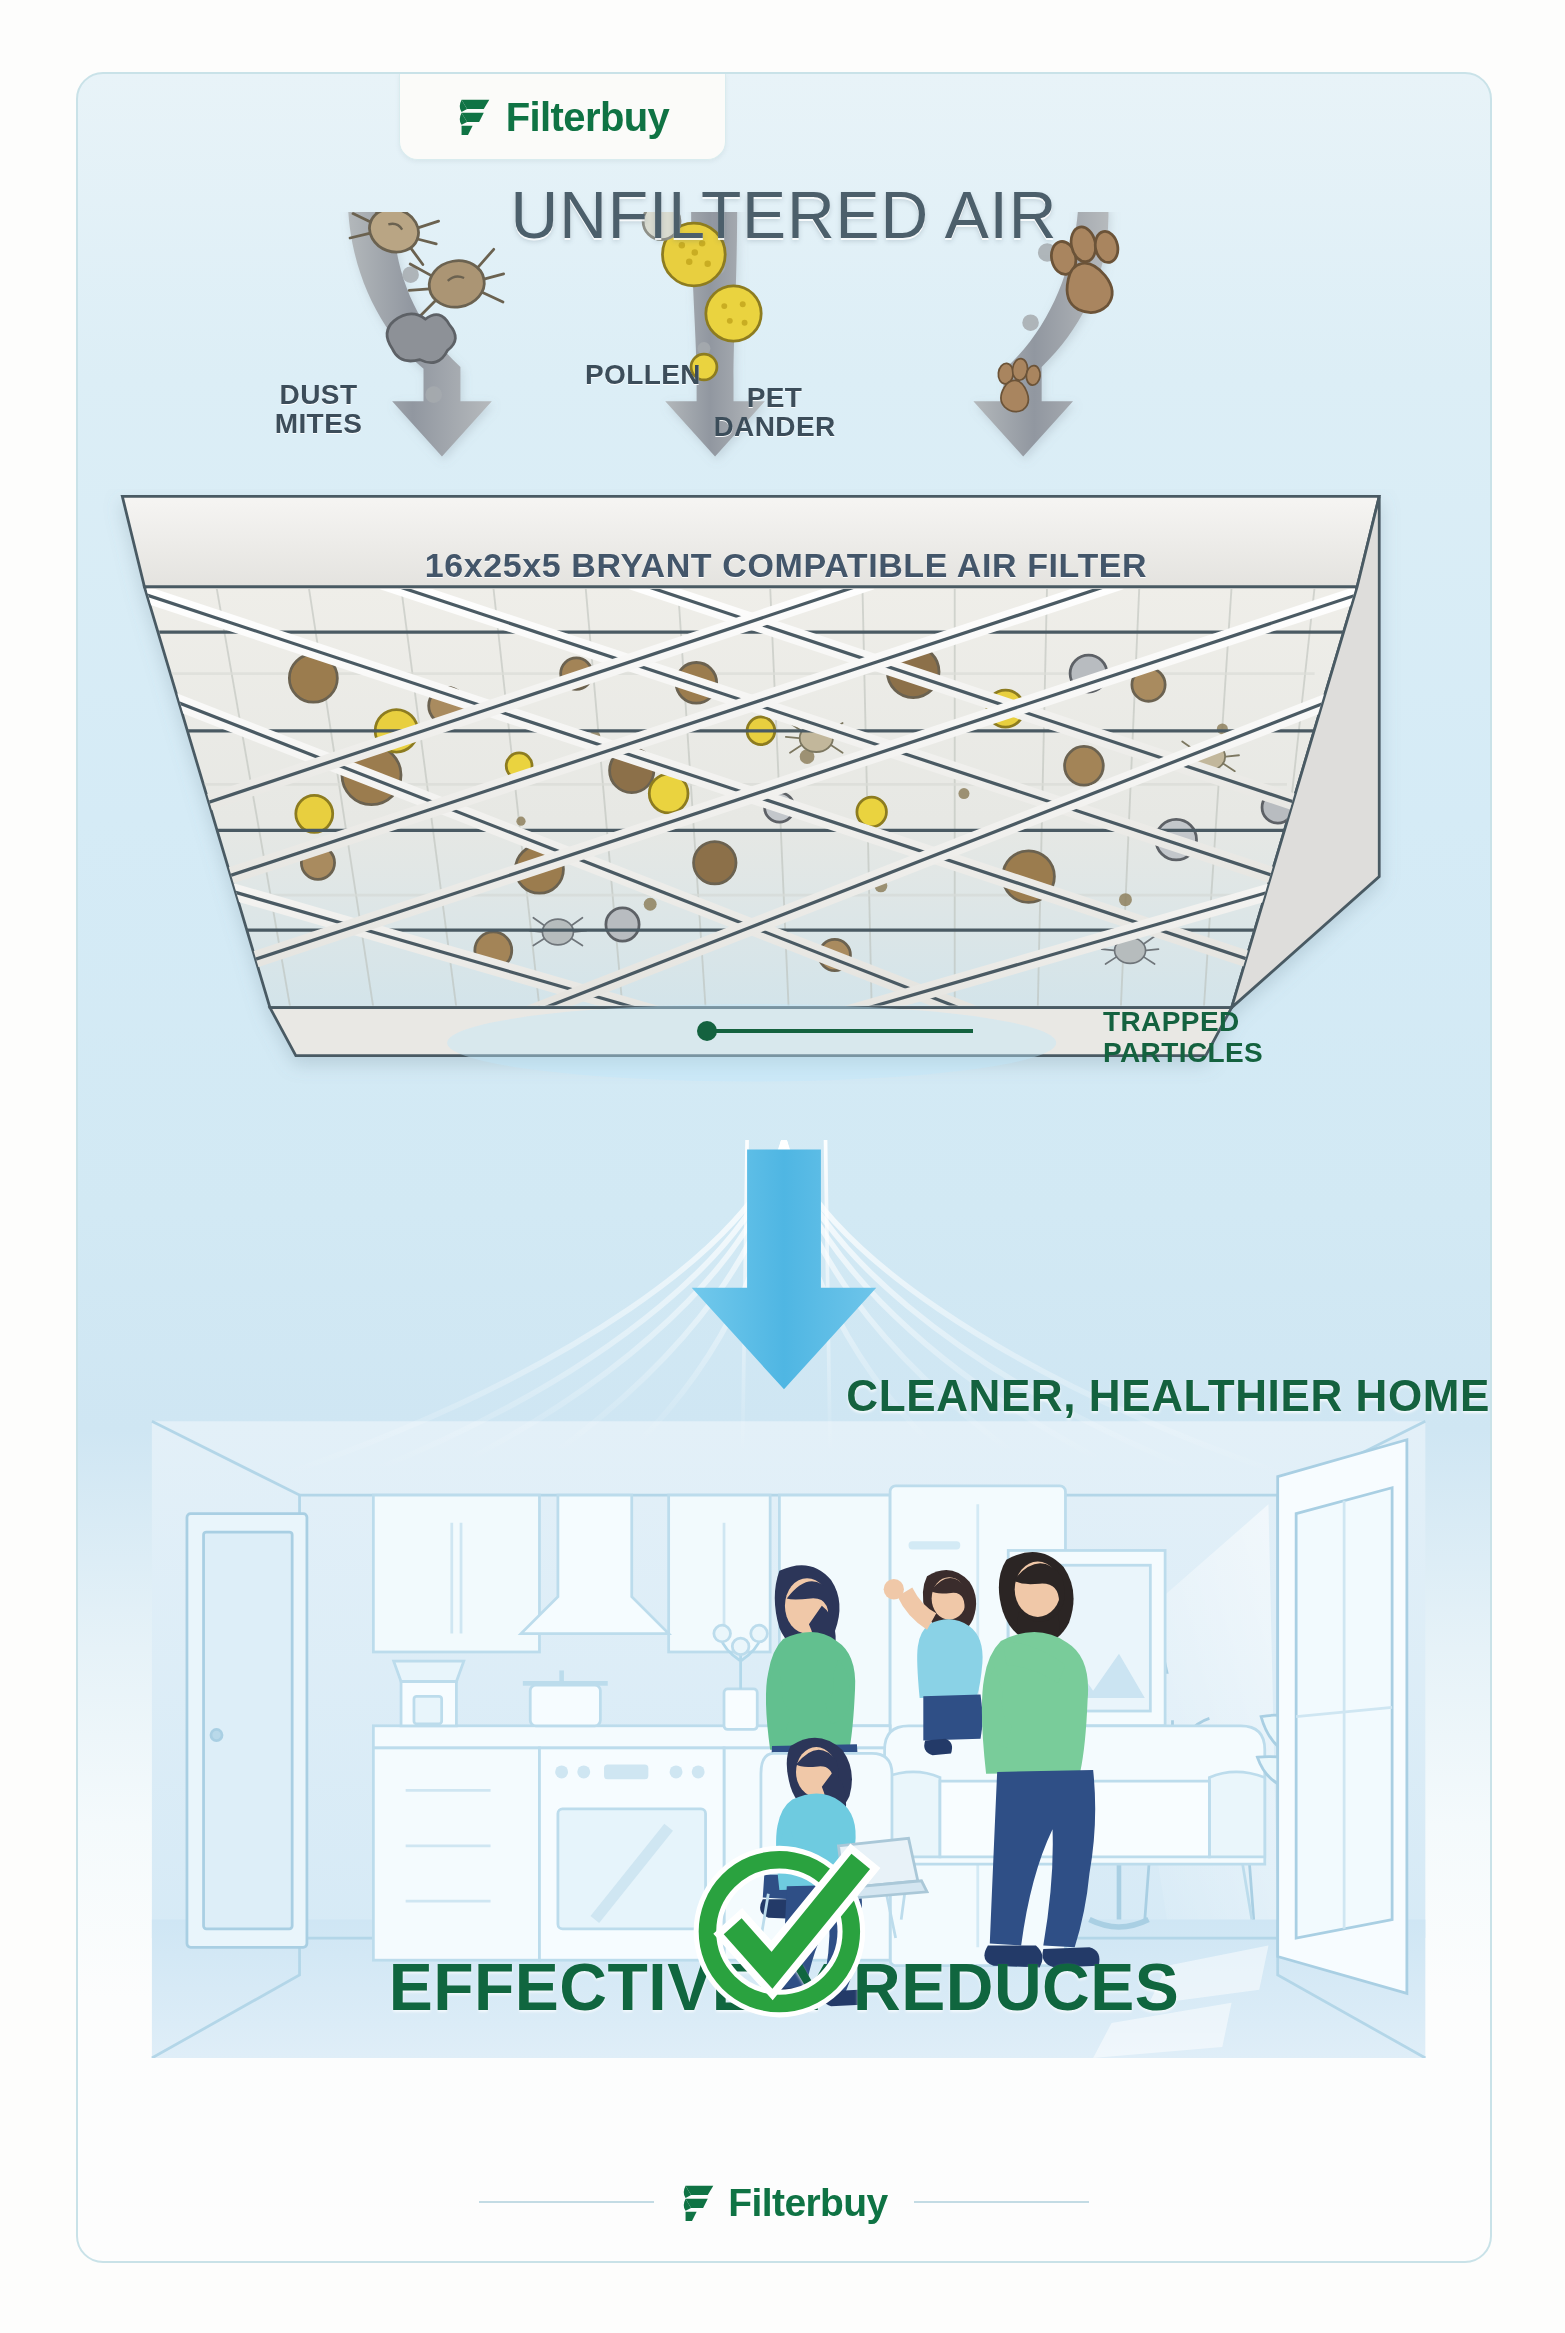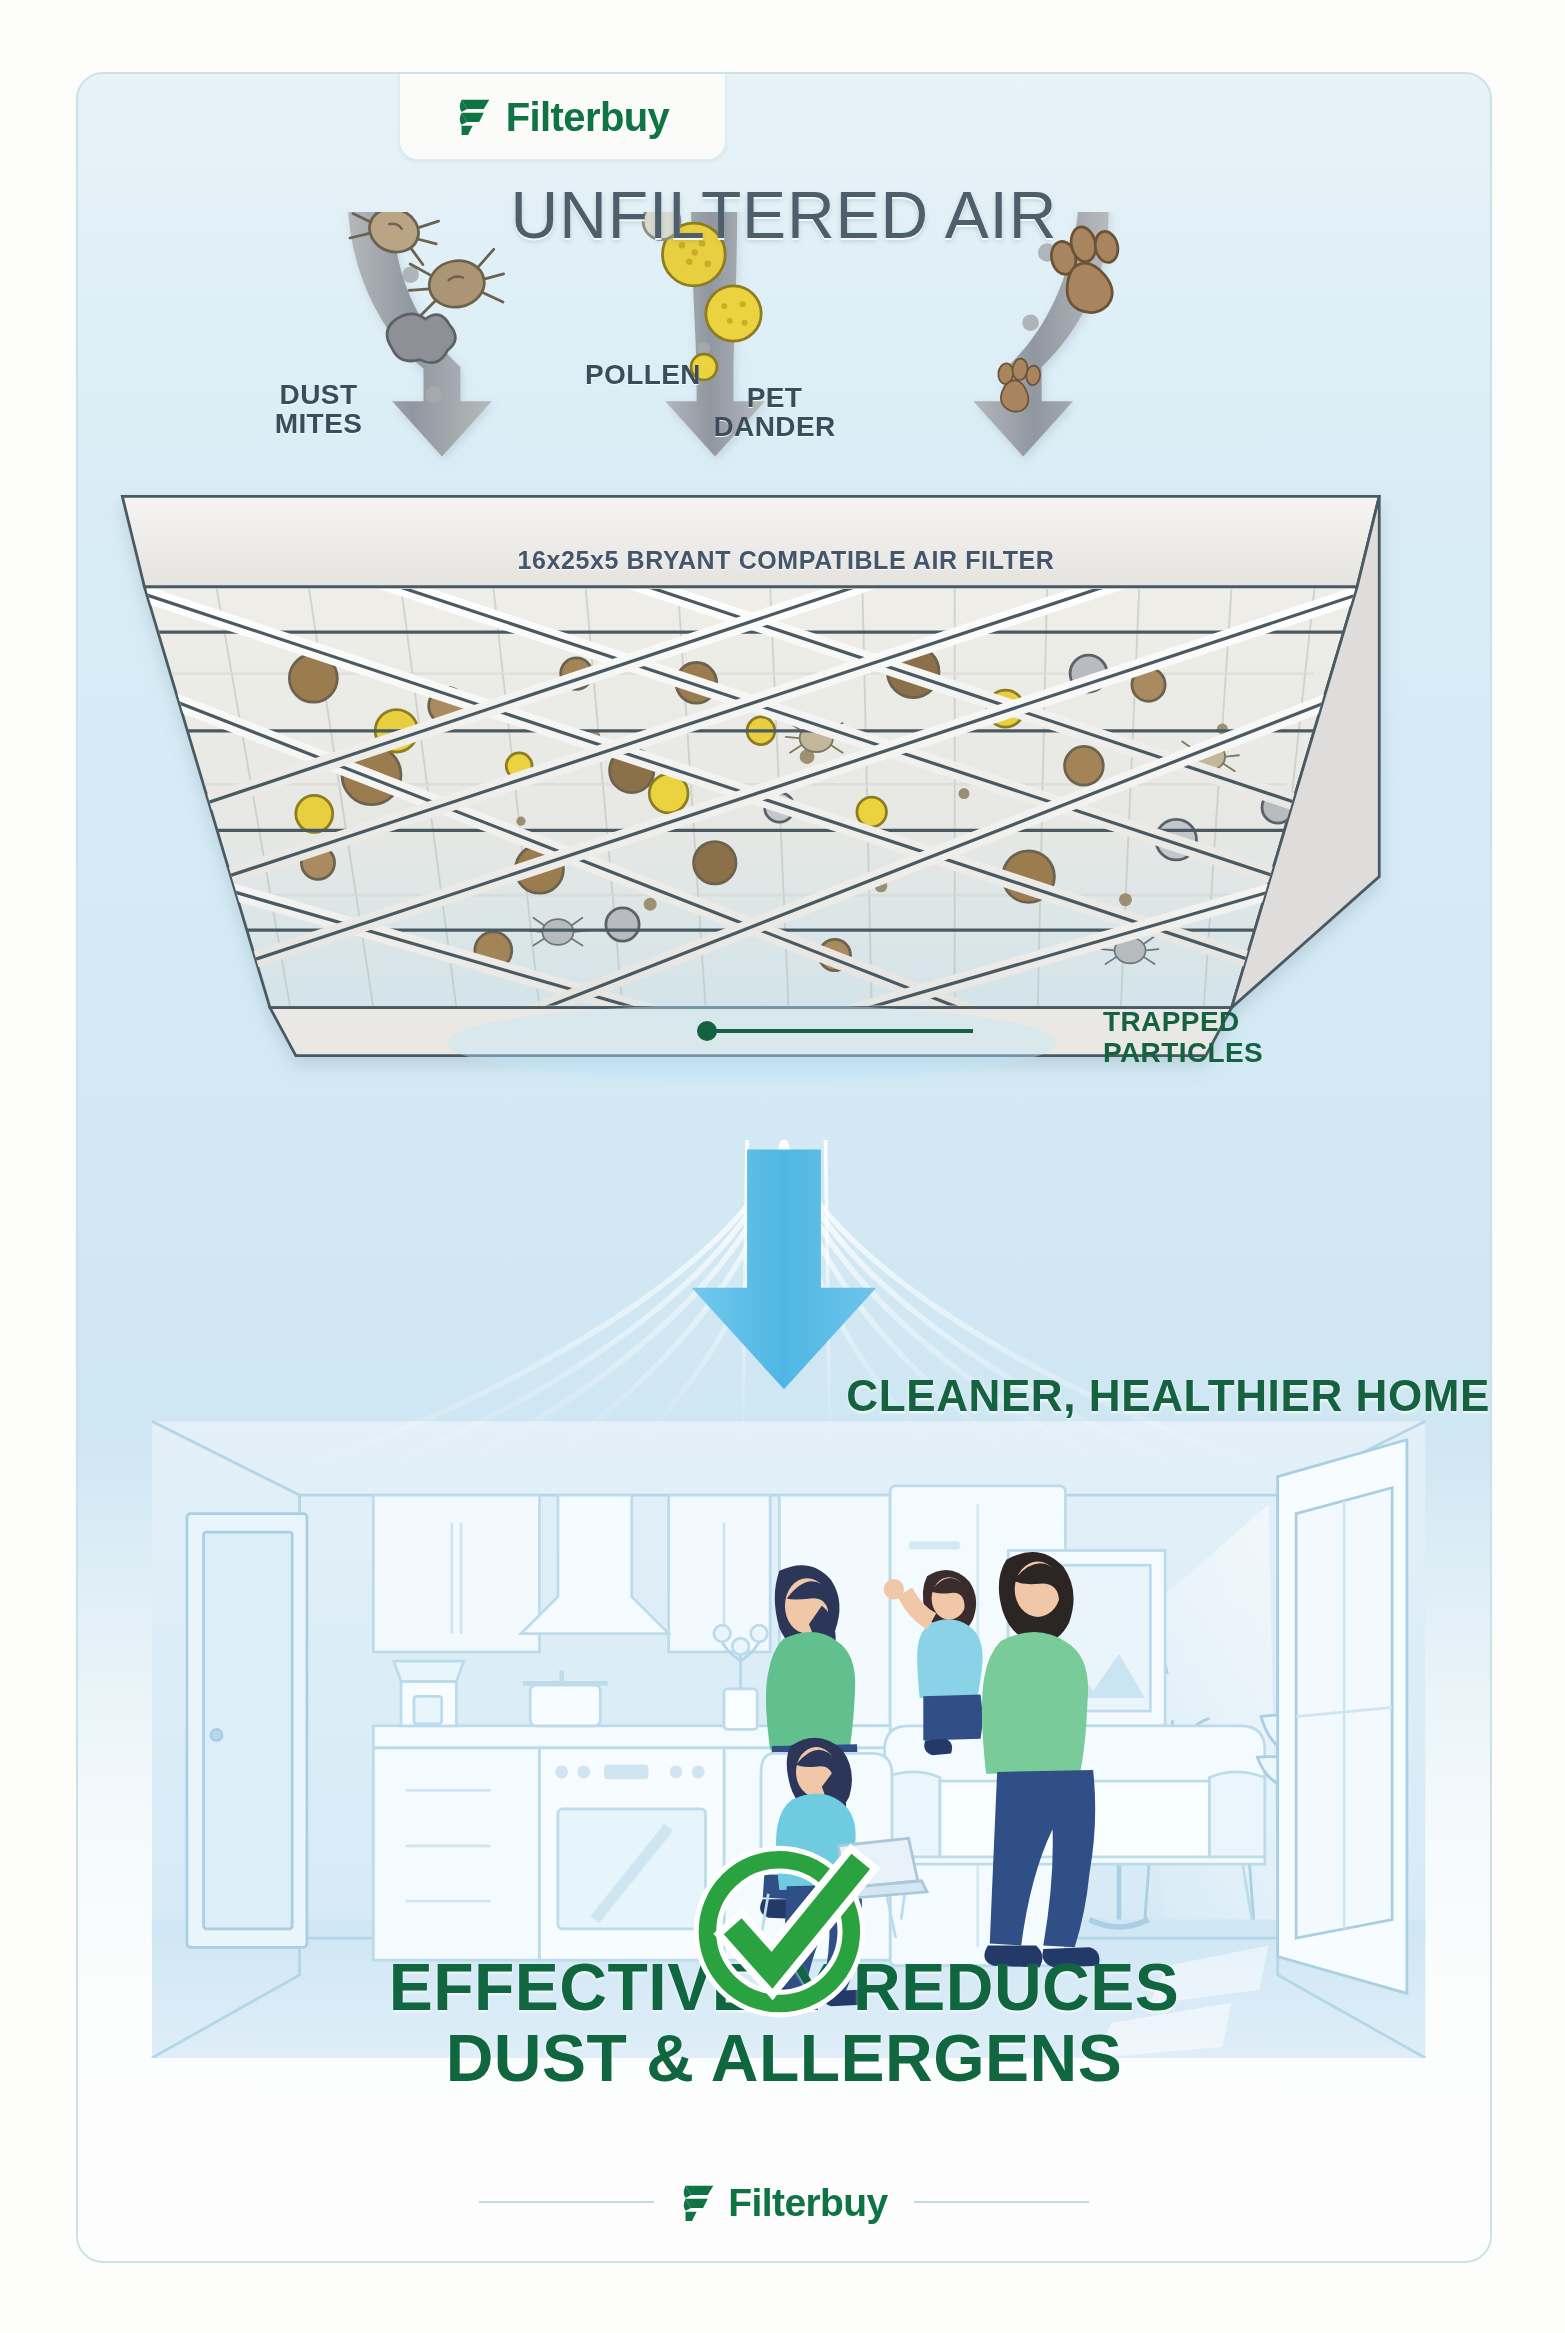--- a/index.html
+++ b/index.html
@@ -38,21 +38,21 @@
     z-index:18;
   }
   #label-dust{left:162px;top:168px;width:157px;}
   #label-pollen{left:438px;top:148px;width:185px;text-align:right;}
   #label-pet{left:609px;top:171px;width:175px;}
 
   
   #filter-wrap{position:absolute;left:0;top:415px;width:1412px;height:646px;z-index:12;}
   #filter-title{
     position:absolute;left:0;top:57px;width:1416px;text-align:center;
-    font-size:25px;font-weight:bold;color:#43566a;letter-spacing:0.6px;
+    font-size:34px;font-weight:bold;color:#43566a;letter-spacing:0.6px;
     text-shadow:0 0.9px 0 rgba(255,255,255,.95);z-index:20;
   }
 
   
   #callout{position:absolute;left:1025px;top:517px;z-index:25;}
   #callout .cdot{position:absolute;left:-406px;top:14.8px;width:20px;height:20px;border-radius:50%;background:#14623f;}
   #callout .cline{position:absolute;left:-388px;top:23px;width:258px;height:3.7px;background:#14623f;}
   #callout .ctext{font-size:28px;font-weight:bold;color:#14623f;line-height:1.12;letter-spacing:0.4px;text-align:left;}
 
   
@@ -678,21 +678,20 @@
     <svg width="194" height="190" viewBox="0 0 210 206">
       <circle cx="100" cy="108" r="78" fill="none" stroke="#ffffff" stroke-width="30"></circle>
       <circle cx="100" cy="108" r="78" fill="none" stroke="#2aa23f" stroke-width="19"></circle>
       <path d="M58 112 L92 150 L180 42" fill="none" stroke="#ffffff" stroke-width="42" stroke-linecap="square" stroke-linejoin="miter"></path>
       <path d="M58 112 L92 150 L180 42" fill="none" stroke="#2aa23f" stroke-width="26" stroke-linecap="square" stroke-linejoin="miter"></path>
     </svg>
   </div>
 
   <div id="bottom-head">
     <div>EFFECTIVELY REDUCES</div>
-    <div>DUST &amp; ALLERGENS</div>
   </div>
 
   <div id="footer">
     <span class="frule"></span>
     <span class="flogo">
       <span class="logo-mark">
         <svg viewBox="0 0 40 44" width="37" height="41">
           <path d="M6 4 H36 L30 14 H12 Z" fill="#0f7344"></path>
           <path d="M6 4 Q2 12 6 17 L12 14 Z" fill="#0f7344"></path>
           <path d="M6 18 H30 L25 28 H12 Z" fill="#0f7344"></path>

